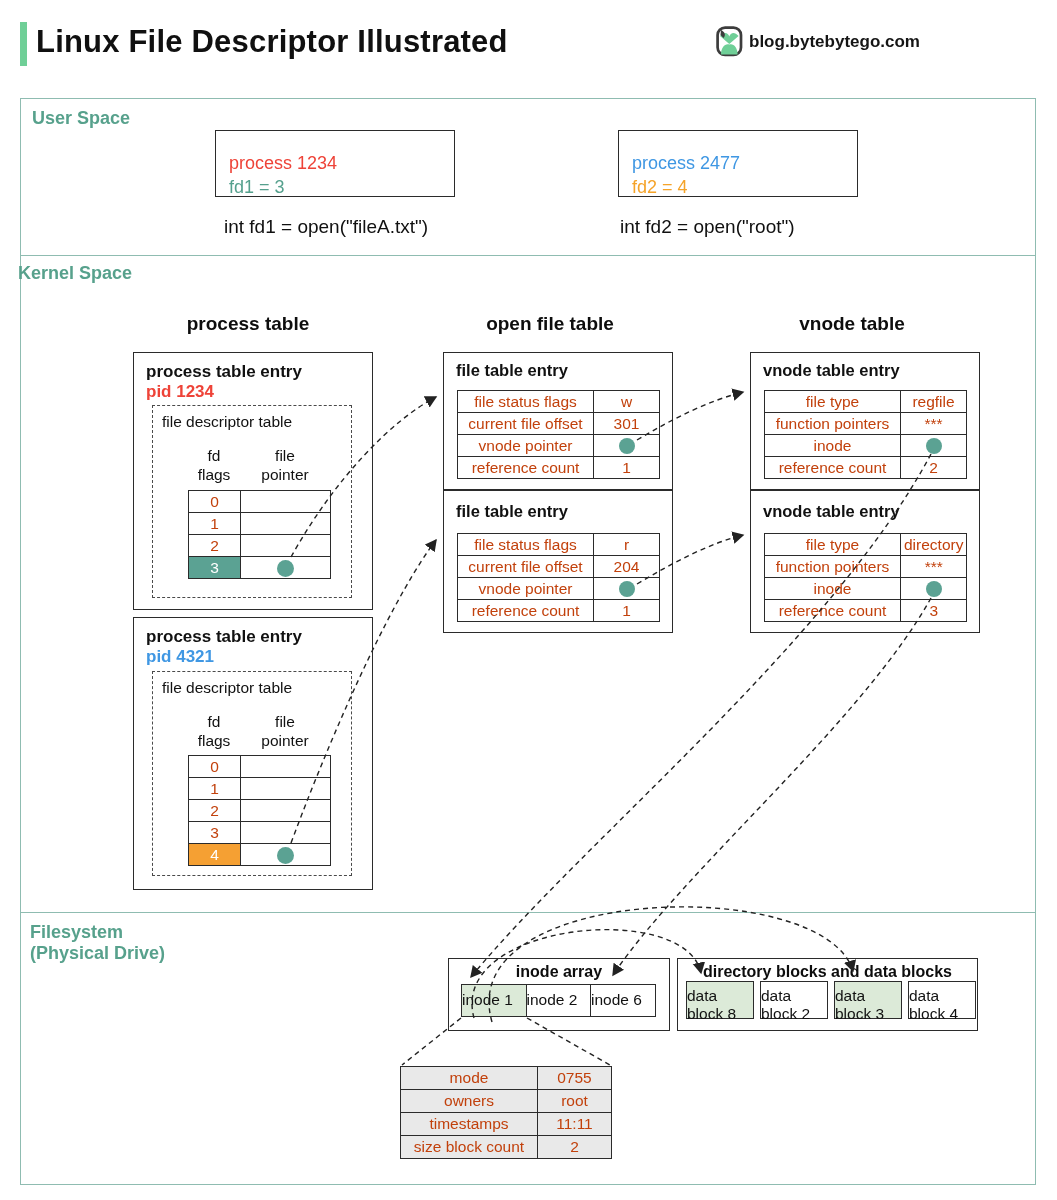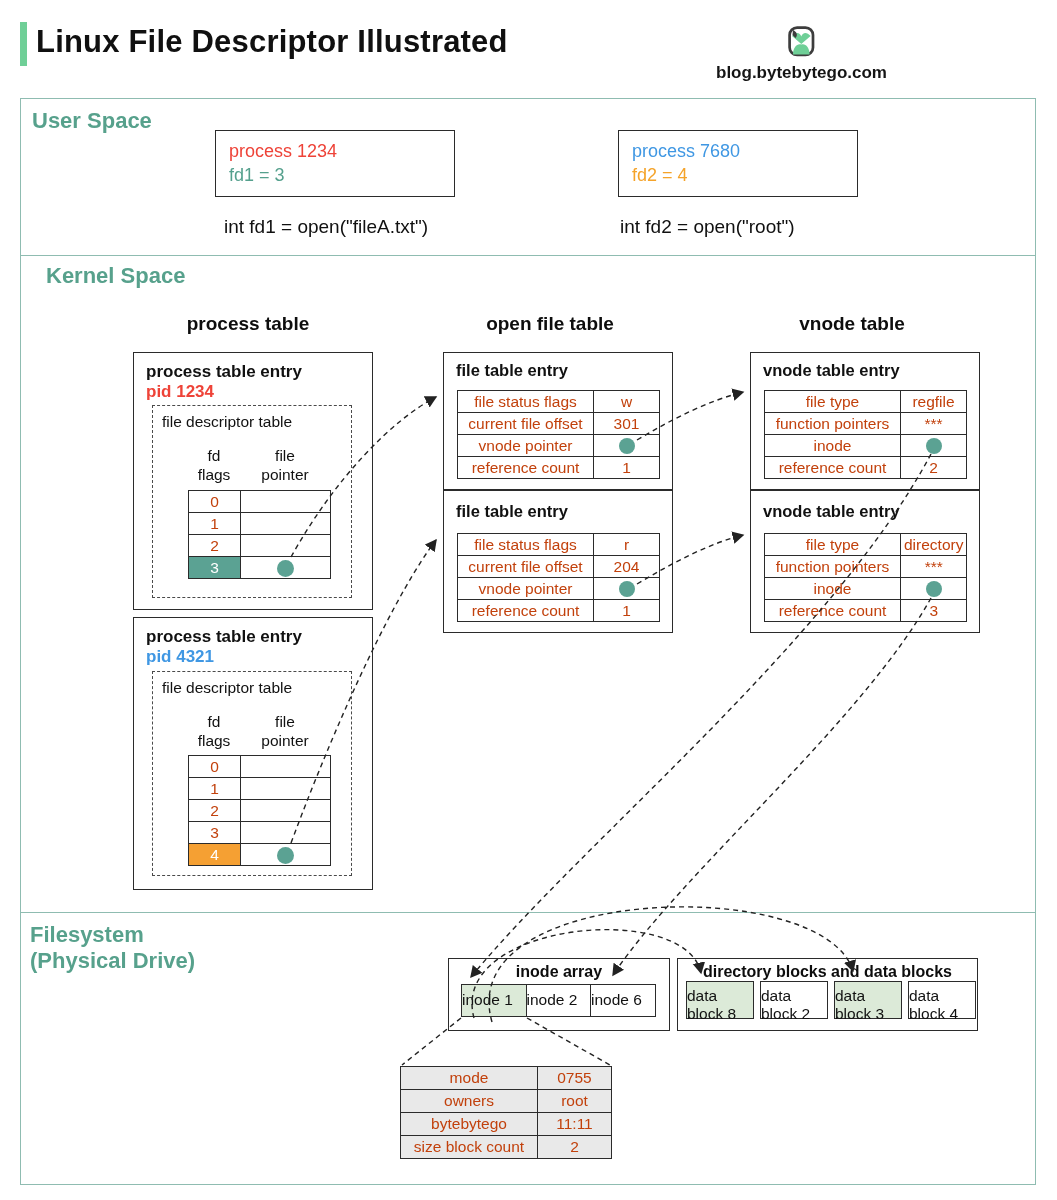--- a/index.html
+++ b/index.html
@@ -6,34 +6,34 @@
   html,body { background:#ffffff; }
   #canvas {
     position:relative; width:1057px; height:1200px;
     font-family:"Liberation Sans", sans-serif; color:#111; overflow:hidden; background:#fff;
   }
   .abs { position:absolute; }
 
   
   .accent-bar { left:20px; top:22px; width:7px; height:44px; background:#6fcf97; }
   .page-title { left:36px; top:24px; font-size:31px; font-weight:600; letter-spacing:.2px; color:#101010; }
-  .logo-wrap { left:716px; top:26px; display:flex; align-items:center; gap:6px;flex-direction:column; }
+  .logo-wrap { left:716px; top:26px; display:flex; align-items:center; gap:6px; }
   .logo-text { font-size:17px; font-weight:700; color:#151515; }
 
   
   .outer-frame { left:20px; top:98px; width:1016px; height:1087px; border:1.5px solid #8fbcb1; }
   .divider { left:20px; width:1016px; height:0; border-top:1.5px solid #8fbcb1; }
-  .section-label { color:#57a18c; font-weight:700; font-size:22px; }
+  .section-label { color:#57a18c; font-weight:700; font-size:18px; }
 
   
   .box { border:1.5px solid #2b2b2b; background:#fff; }
   .dashed-box { border:1.5px dashed #4a4a4a; background:#fff; }
 
   
-  .proc-box { width:240px; height:67px; padding:8px 13px; font-size:18px; line-height:24px; }
+  .proc-box { width:240px; height:67px; padding:20px 13px; font-size:18px; line-height:24px; }
   .red    { color:#ee4338; }
   .teal   { color:#55a08d; }
   .blue   { color:#3f97e3; }
   .orange { color:#f5a329; }
   .code-line { font-size:19px; color:#101010; }
 
   
   .k-heading { width:220px; text-align:center; font-size:19px; font-weight:700; color:#0d0d0d; }
 
   
@@ -89,34 +89,34 @@
       <path d="M5 4 C 9 6, 10 9, 7.5 12 L 4.5 9 Z" fill="#3d3d3d"></path>
     </svg>
     <span class="logo-text">blog.bytebytego.com</span>
   </div>
 
   <div class="abs outer-frame"></div>
   <div class="abs divider" style="top:255px;"></div>
   <div class="abs divider" style="top:912px;"></div>
 
   <div class="abs section-label" style="left:32px; top:108px;">User Space</div>
-  <div class="abs section-label" style="left:46px; top:263px;">Kernel Space</div>
+  <div class="abs section-label" style="left:18px; top:263px;">Kernel Space</div>
   <div class="abs section-label" style="left:30px; top:922px;">
     <div>Filesystem</div>
     <div>(Physical Drive)</div>
   </div>
 
   <div class="abs box proc-box" style="left:215px; top:130px;">
     <div class="red">process 1234</div>
     <div class="teal">fd1 = 3</div>
   </div>
   <div class="abs code-line" style="left:224px; top:216px;">int fd1 = open("fileA.txt")</div>
 
   <div class="abs box proc-box" style="left:618px; top:130px;">
-    <div class="blue">process 7680</div>
+    <div class="blue">process 2477</div>
     <div class="orange">fd2 = 4</div>
   </div>
   <div class="abs code-line" style="left:620px; top:216px;">int fd2 = open("root")</div>
 
   <div class="abs k-heading" style="left:138px; top:313px;">process table</div>
   <div class="abs k-heading" style="left:440px; top:313px;">open file table</div>
   <div class="abs k-heading" style="left:742px; top:313px;">vnode table</div>
 
   <div class="abs box pt-box" style="top:352px; height:258px;">
     <div class="pt-title" style="margin:9px 0 0 12px;">process table entry</div>
@@ -325,21 +325,21 @@
     <tbody>
         <tr>
           <td style="width:137px; height:23px;">mode</td>
           <td style="width:74px;">0755</td>
         </tr>
     <tr>
           <td style="height:23px;">owners</td>
           <td>root</td>
         </tr>
     <tr>
-          <td style="height:23px;">bytebytego</td>
+          <td style="height:23px;">timestamps</td>
           <td>11:11</td>
         </tr>
     <tr>
           <td style="height:23px;">size block count</td>
           <td>2</td>
         </tr>
   </tbody>
     </table>
 
   <svg class="abs overlay">

